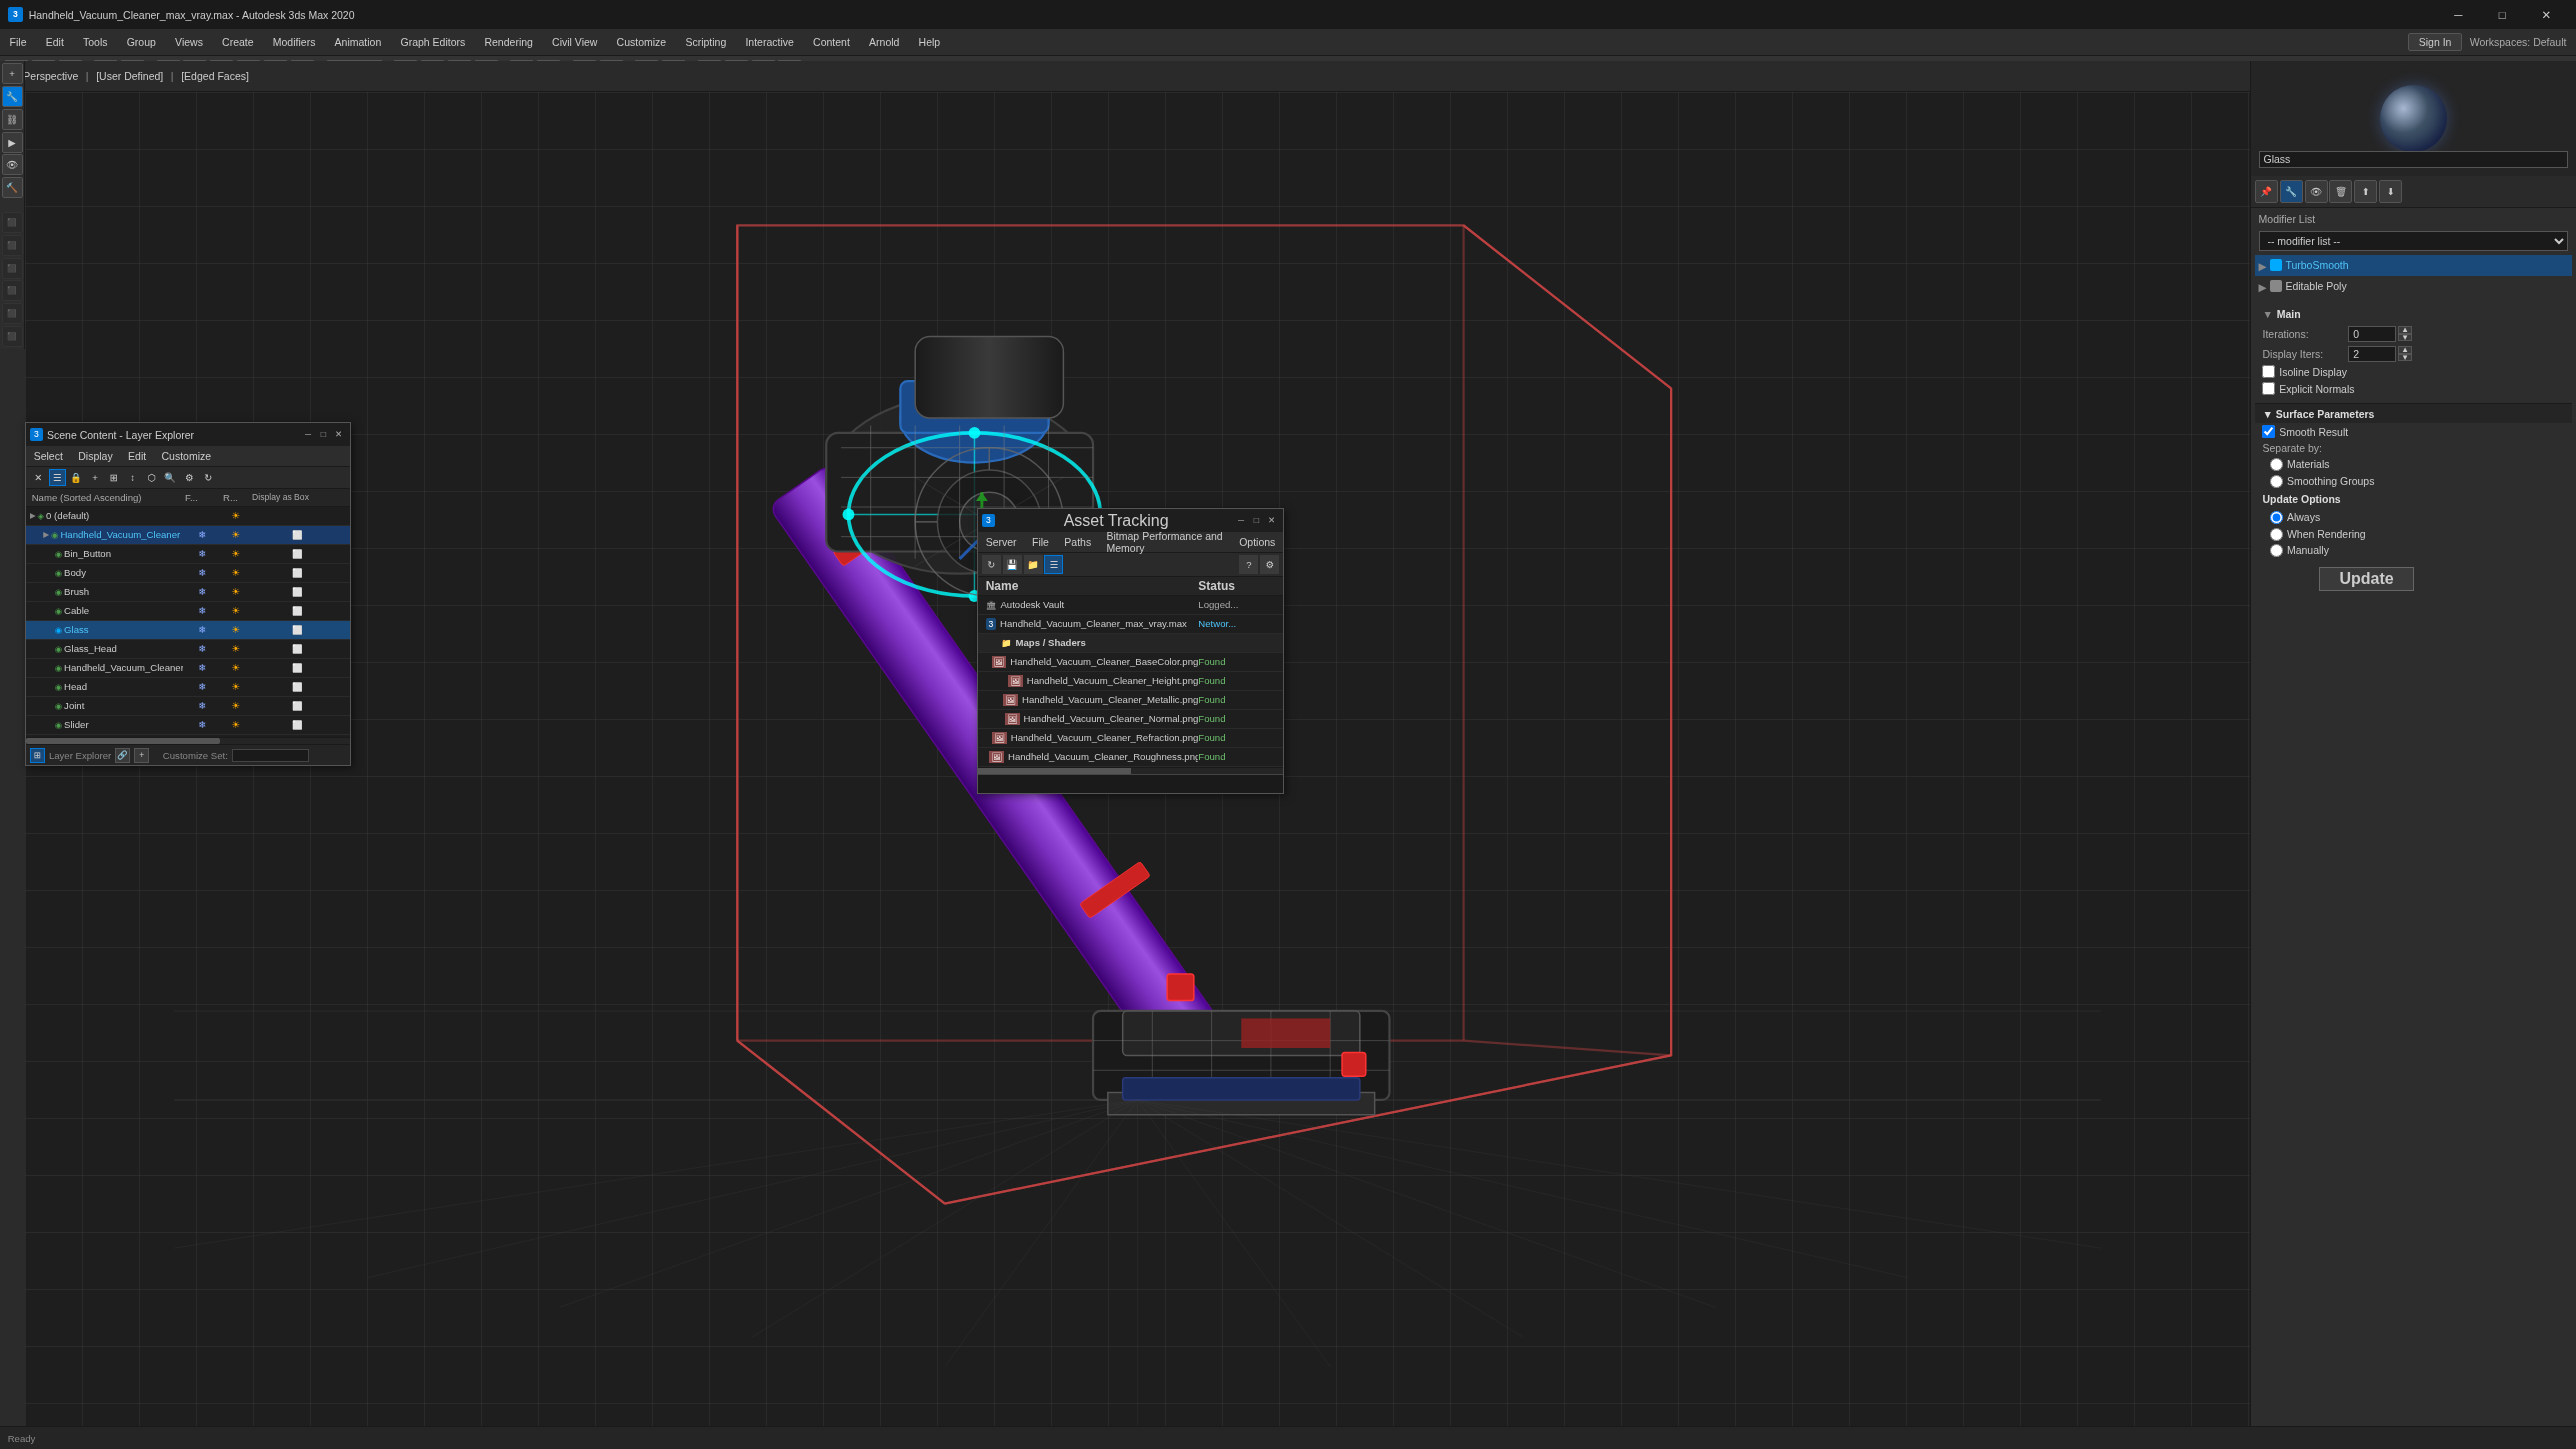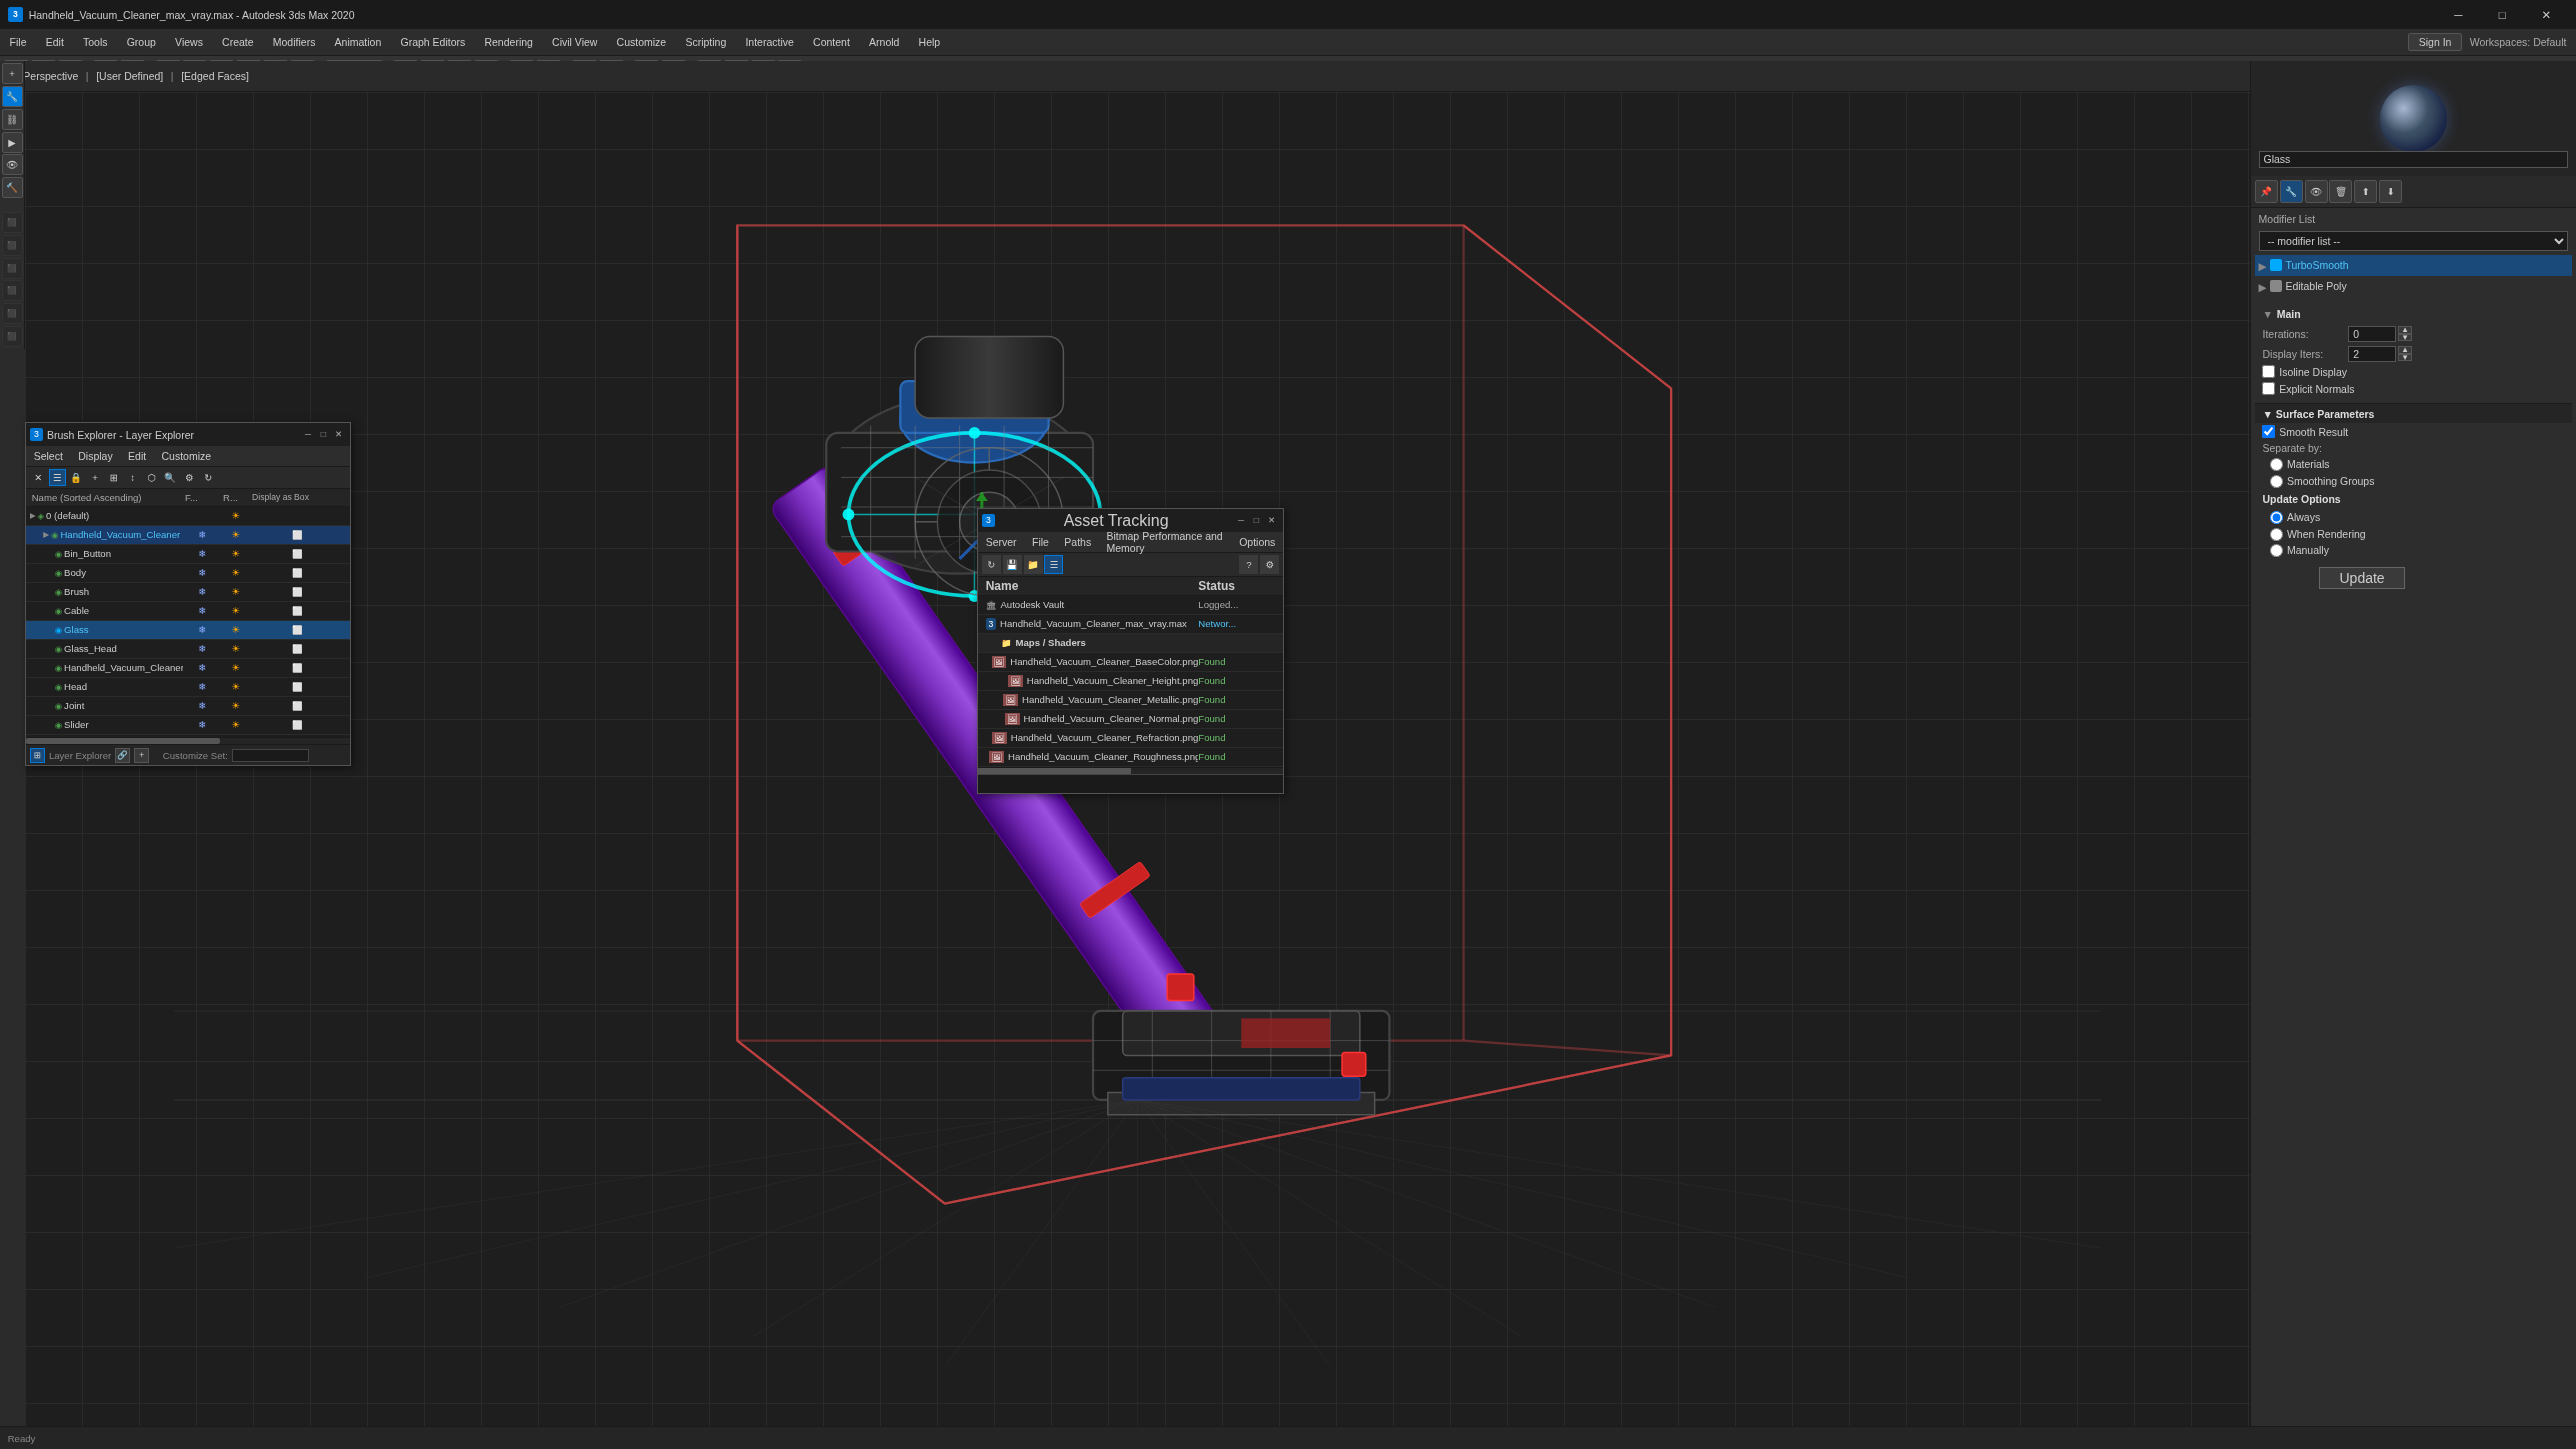--- a/index.html
+++ b/index.html
@@ -319,24 +319,25 @@
 
     .update-opts-header {
       font-size: 10.5px; font-weight: bold; color: #ddd;
       padding: 3.8px 7.7px;
     }
     .update-btn {
       background: #3a3a3a;
       border: 1px solid #666;
       color: #ccc;
       padding: 1.9px 19px;
-      font-size: 14px;
+      font-size: 16px;
       cursor: pointer;
       margin-left: 57px;
       margin-top: 3.8px;
+      font-weight: bold;
     }
 
     
     #left-toolbar {
       position: absolute;
       top: 92px;
       left: 0;
       width: 25px;
       background: #2d2d2d;
       border-right: 1px solid #1a1a1a;
@@ -1041,21 +1042,21 @@
     </div>
     <div style="padding:3.8px 7.7px;">
       <button class="update-btn">Update</button>
     </div>
   </div>
 </div>
 
 <div id="scene-explorer">
   <div id="se-title-bar">
     <div class="se-icon">3</div>
-    <span id="se-title-text">Brush Explorer - Layer Explorer</span>
+    <span id="se-title-text">Scene Content - Layer Explorer</span>
     <div class="se-win-btn">─</div>
     <div class="se-win-btn">□</div>
     <div class="se-win-btn">✕</div>
   </div>
   <div id="se-menu-bar">
     <div class="se-menu-item">Select</div>
     <div class="se-menu-item">Display</div>
     <div class="se-menu-item">Edit</div>
     <div class="se-menu-item">Customize</div>
   </div>

